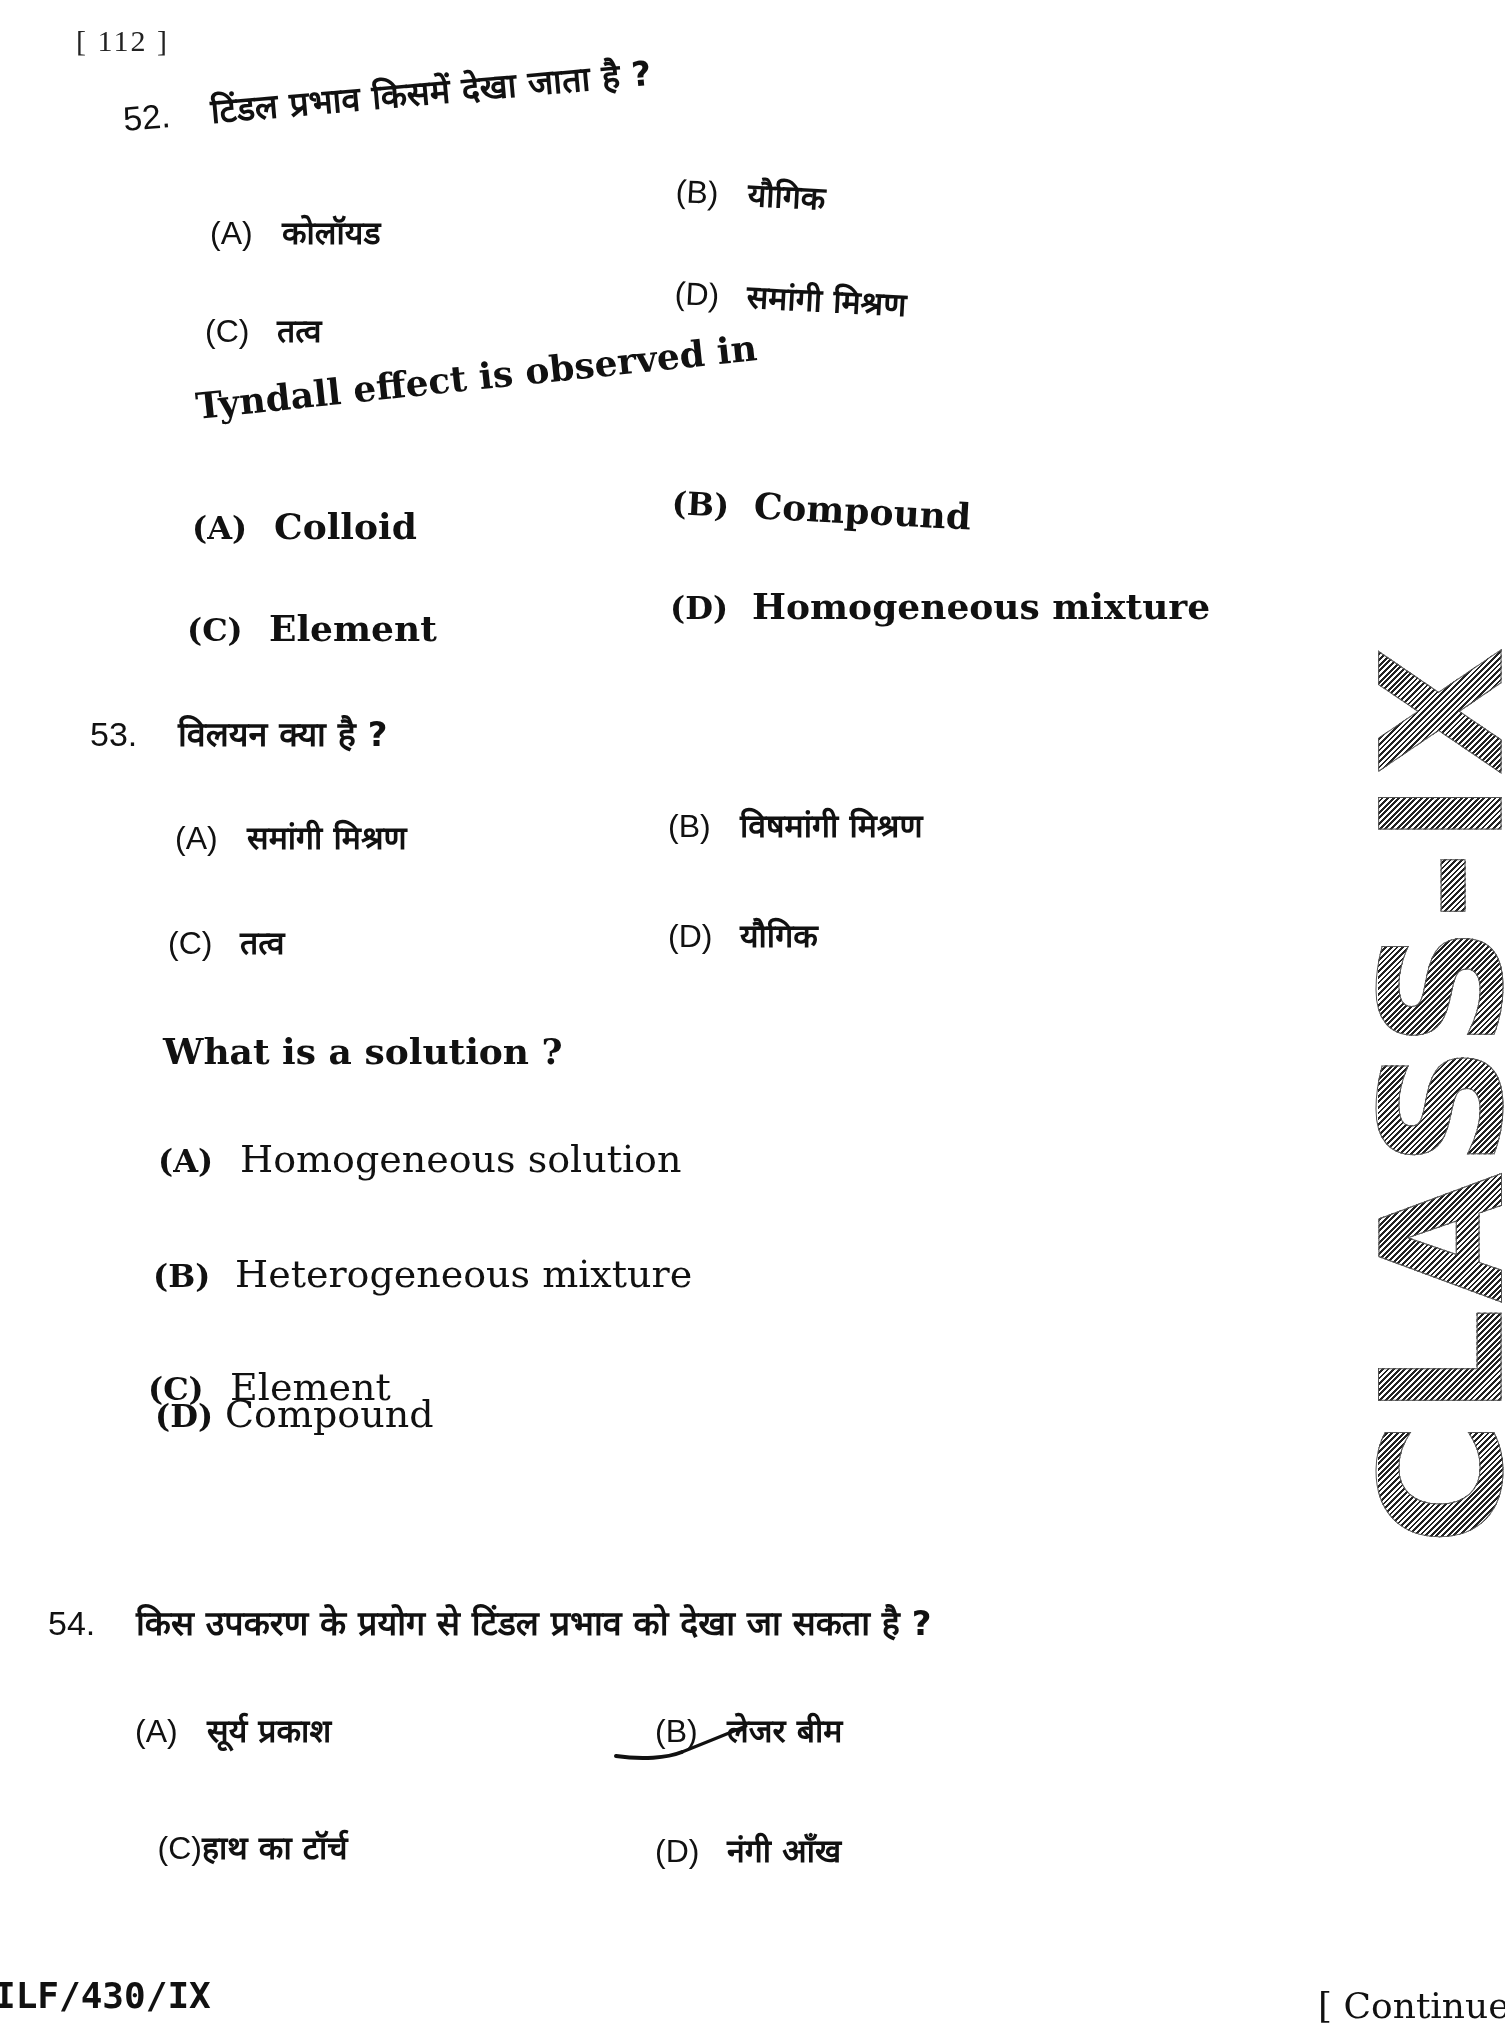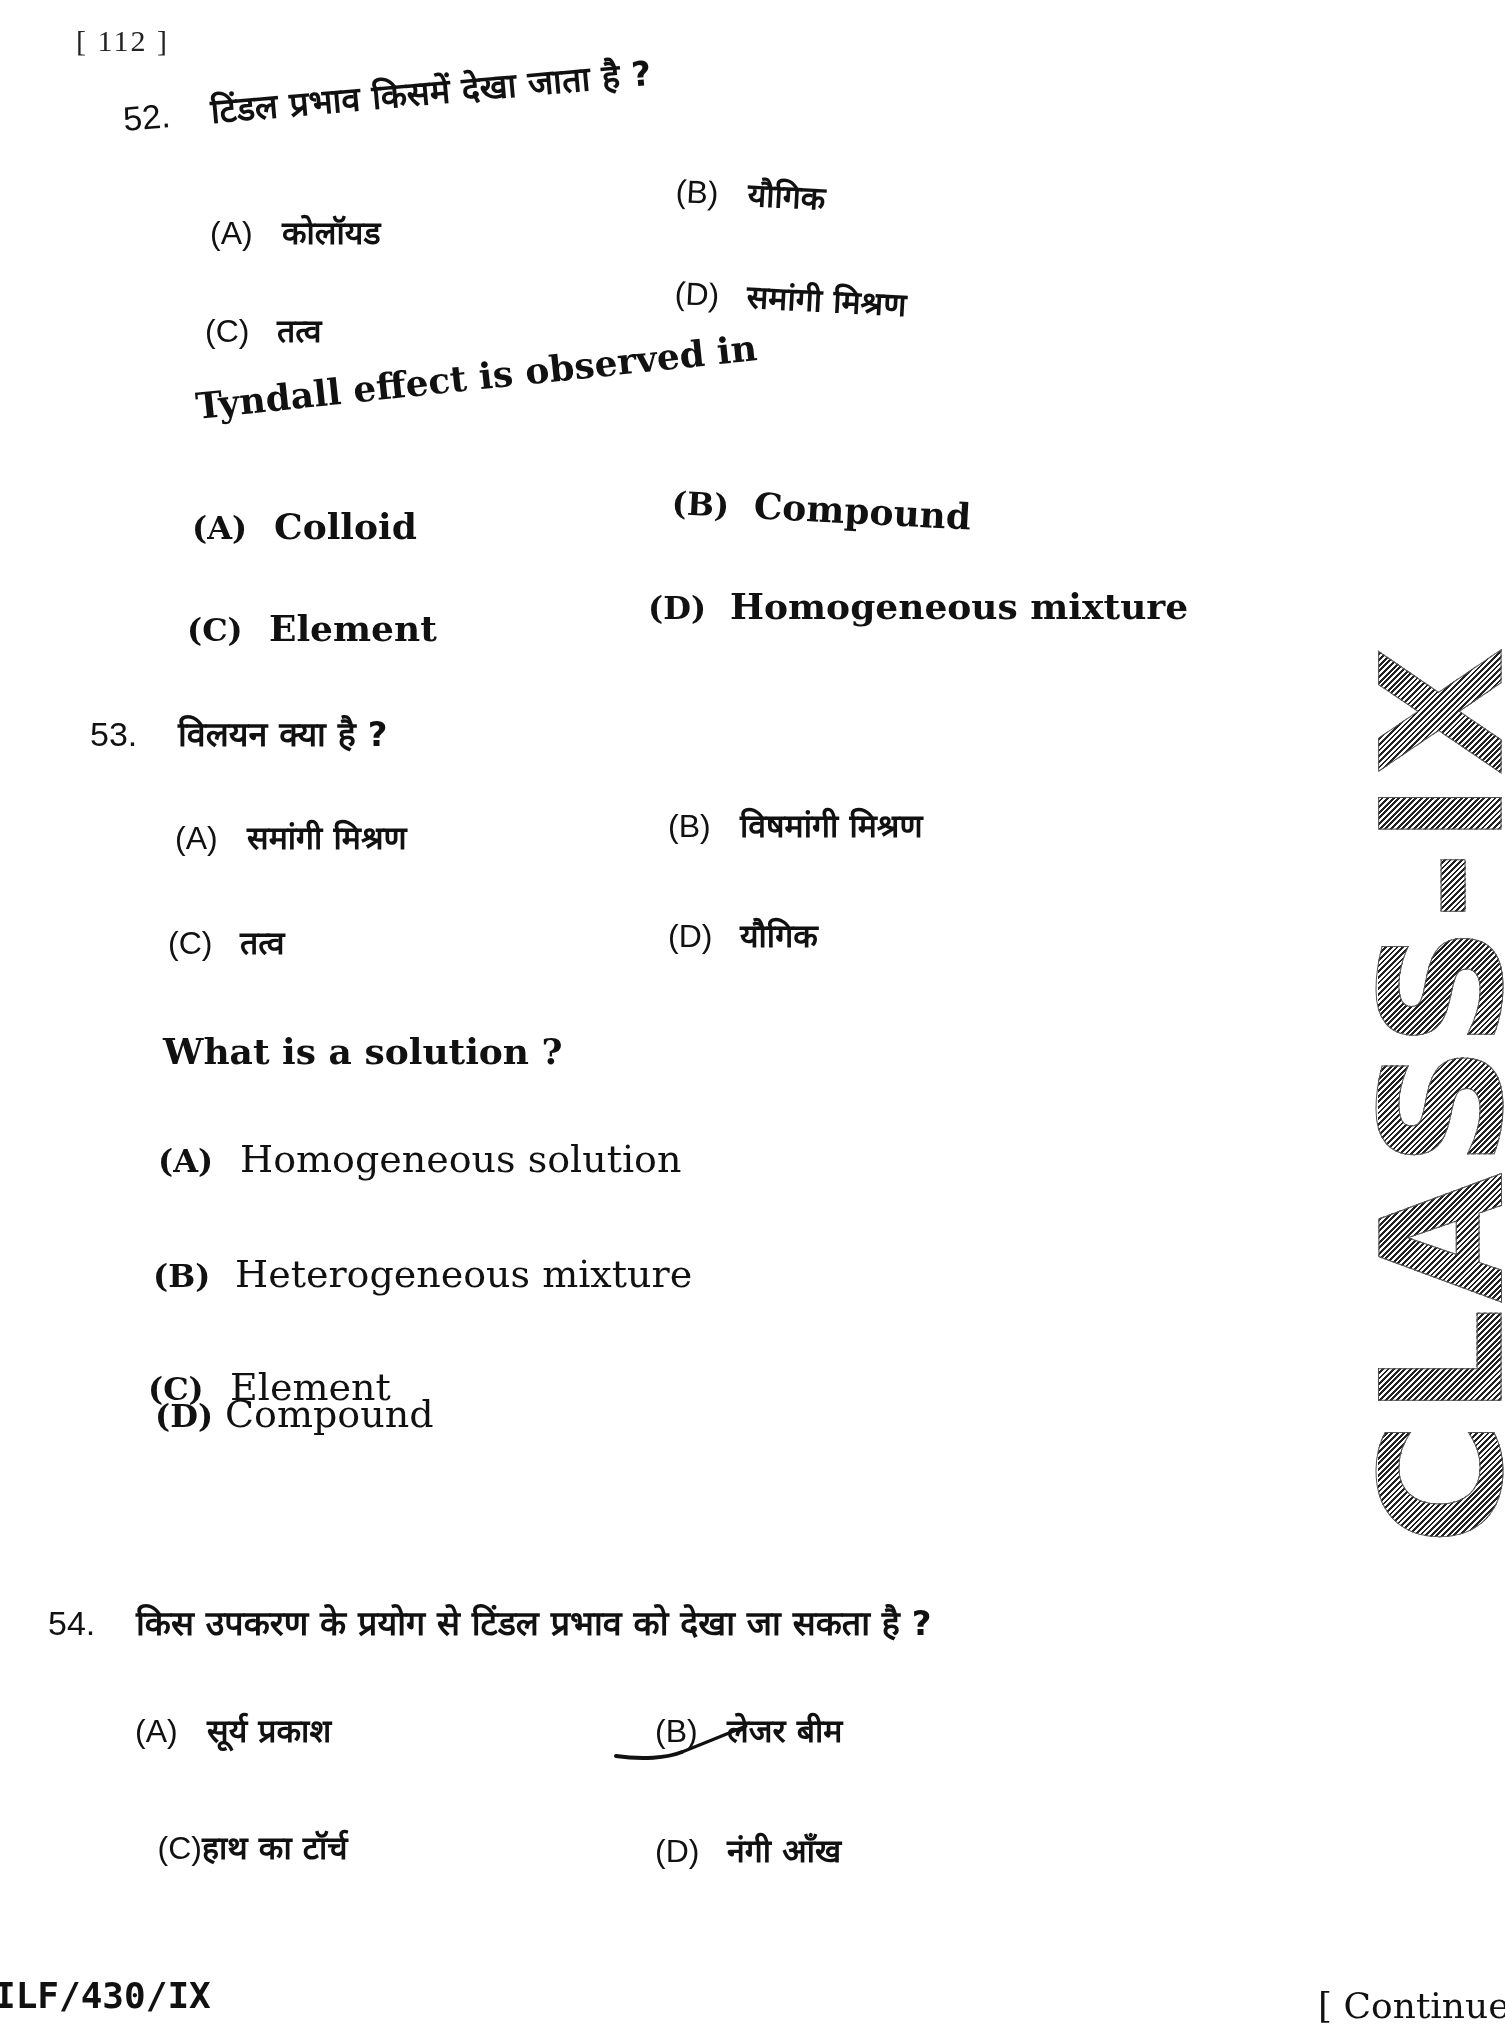--- a/index.html
+++ b/index.html
@@ -62,21 +62,21 @@
 
 <div class="abs" style="left:192px; top:505px;">
   <span class="lbl-en">(A)</span><span class="en opt-text">Colloid</span>
 </div>
 <div class="abs tilt-down" style="left:672px; top:480px;">
   <span class="lbl-en">(B)</span><span class="en opt-text">Compound</span>
 </div>
 <div class="abs" style="left:187px; top:607px;">
   <span class="lbl-en">(C)</span><span class="en opt-text">Element</span>
 </div>
-<div class="abs" style="left:648px; top:585px;">
+<div class="abs" style="left:670px; top:585px;">
   <span class="lbl-en">(D)</span><span class="en opt-text">Homogeneous mixture</span>
 </div>
 
 <div class="abs" style="left:90px; top:710px;">
   <span class="num" style="display:inline-block; width:88px;">53.</span><span class="hi hi-q">विलयन क्या है ?</span>
 </div>
 
 <div class="abs" style="left:175px; top:815px;">
   <span class="lbl">(A)</span><span class="hi opt-text">समांगी मिश्रण</span>
 </div>

